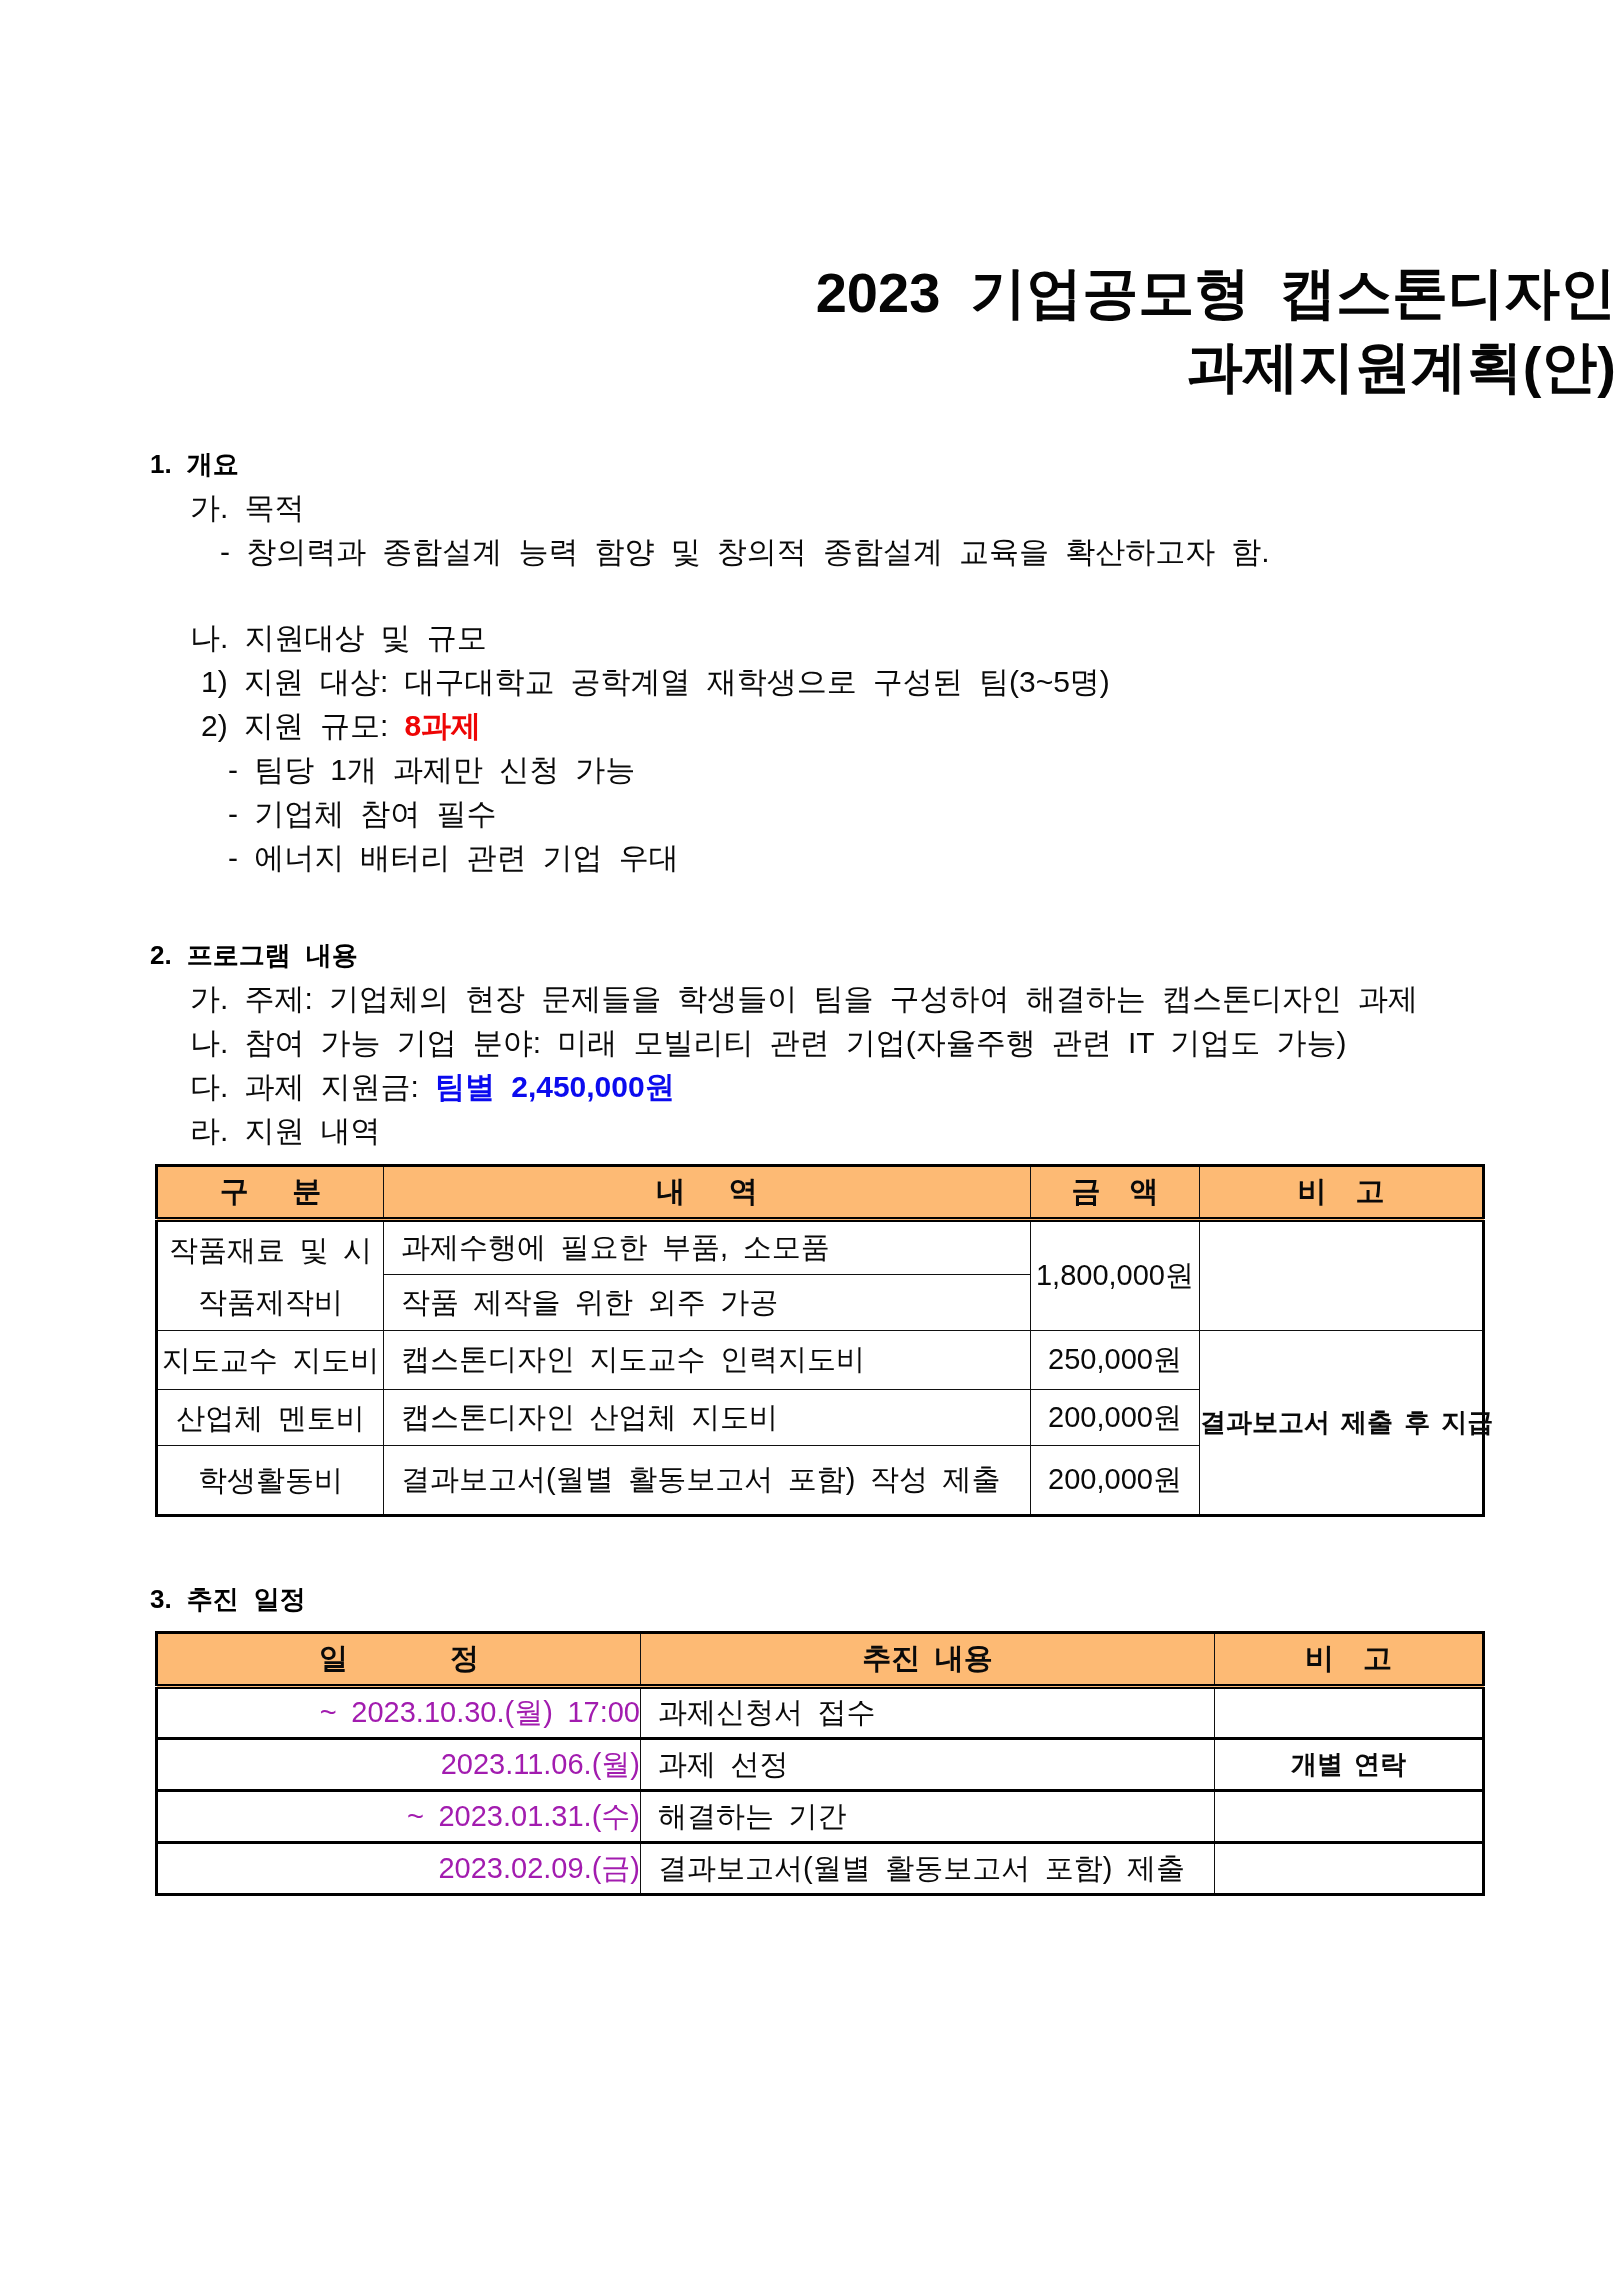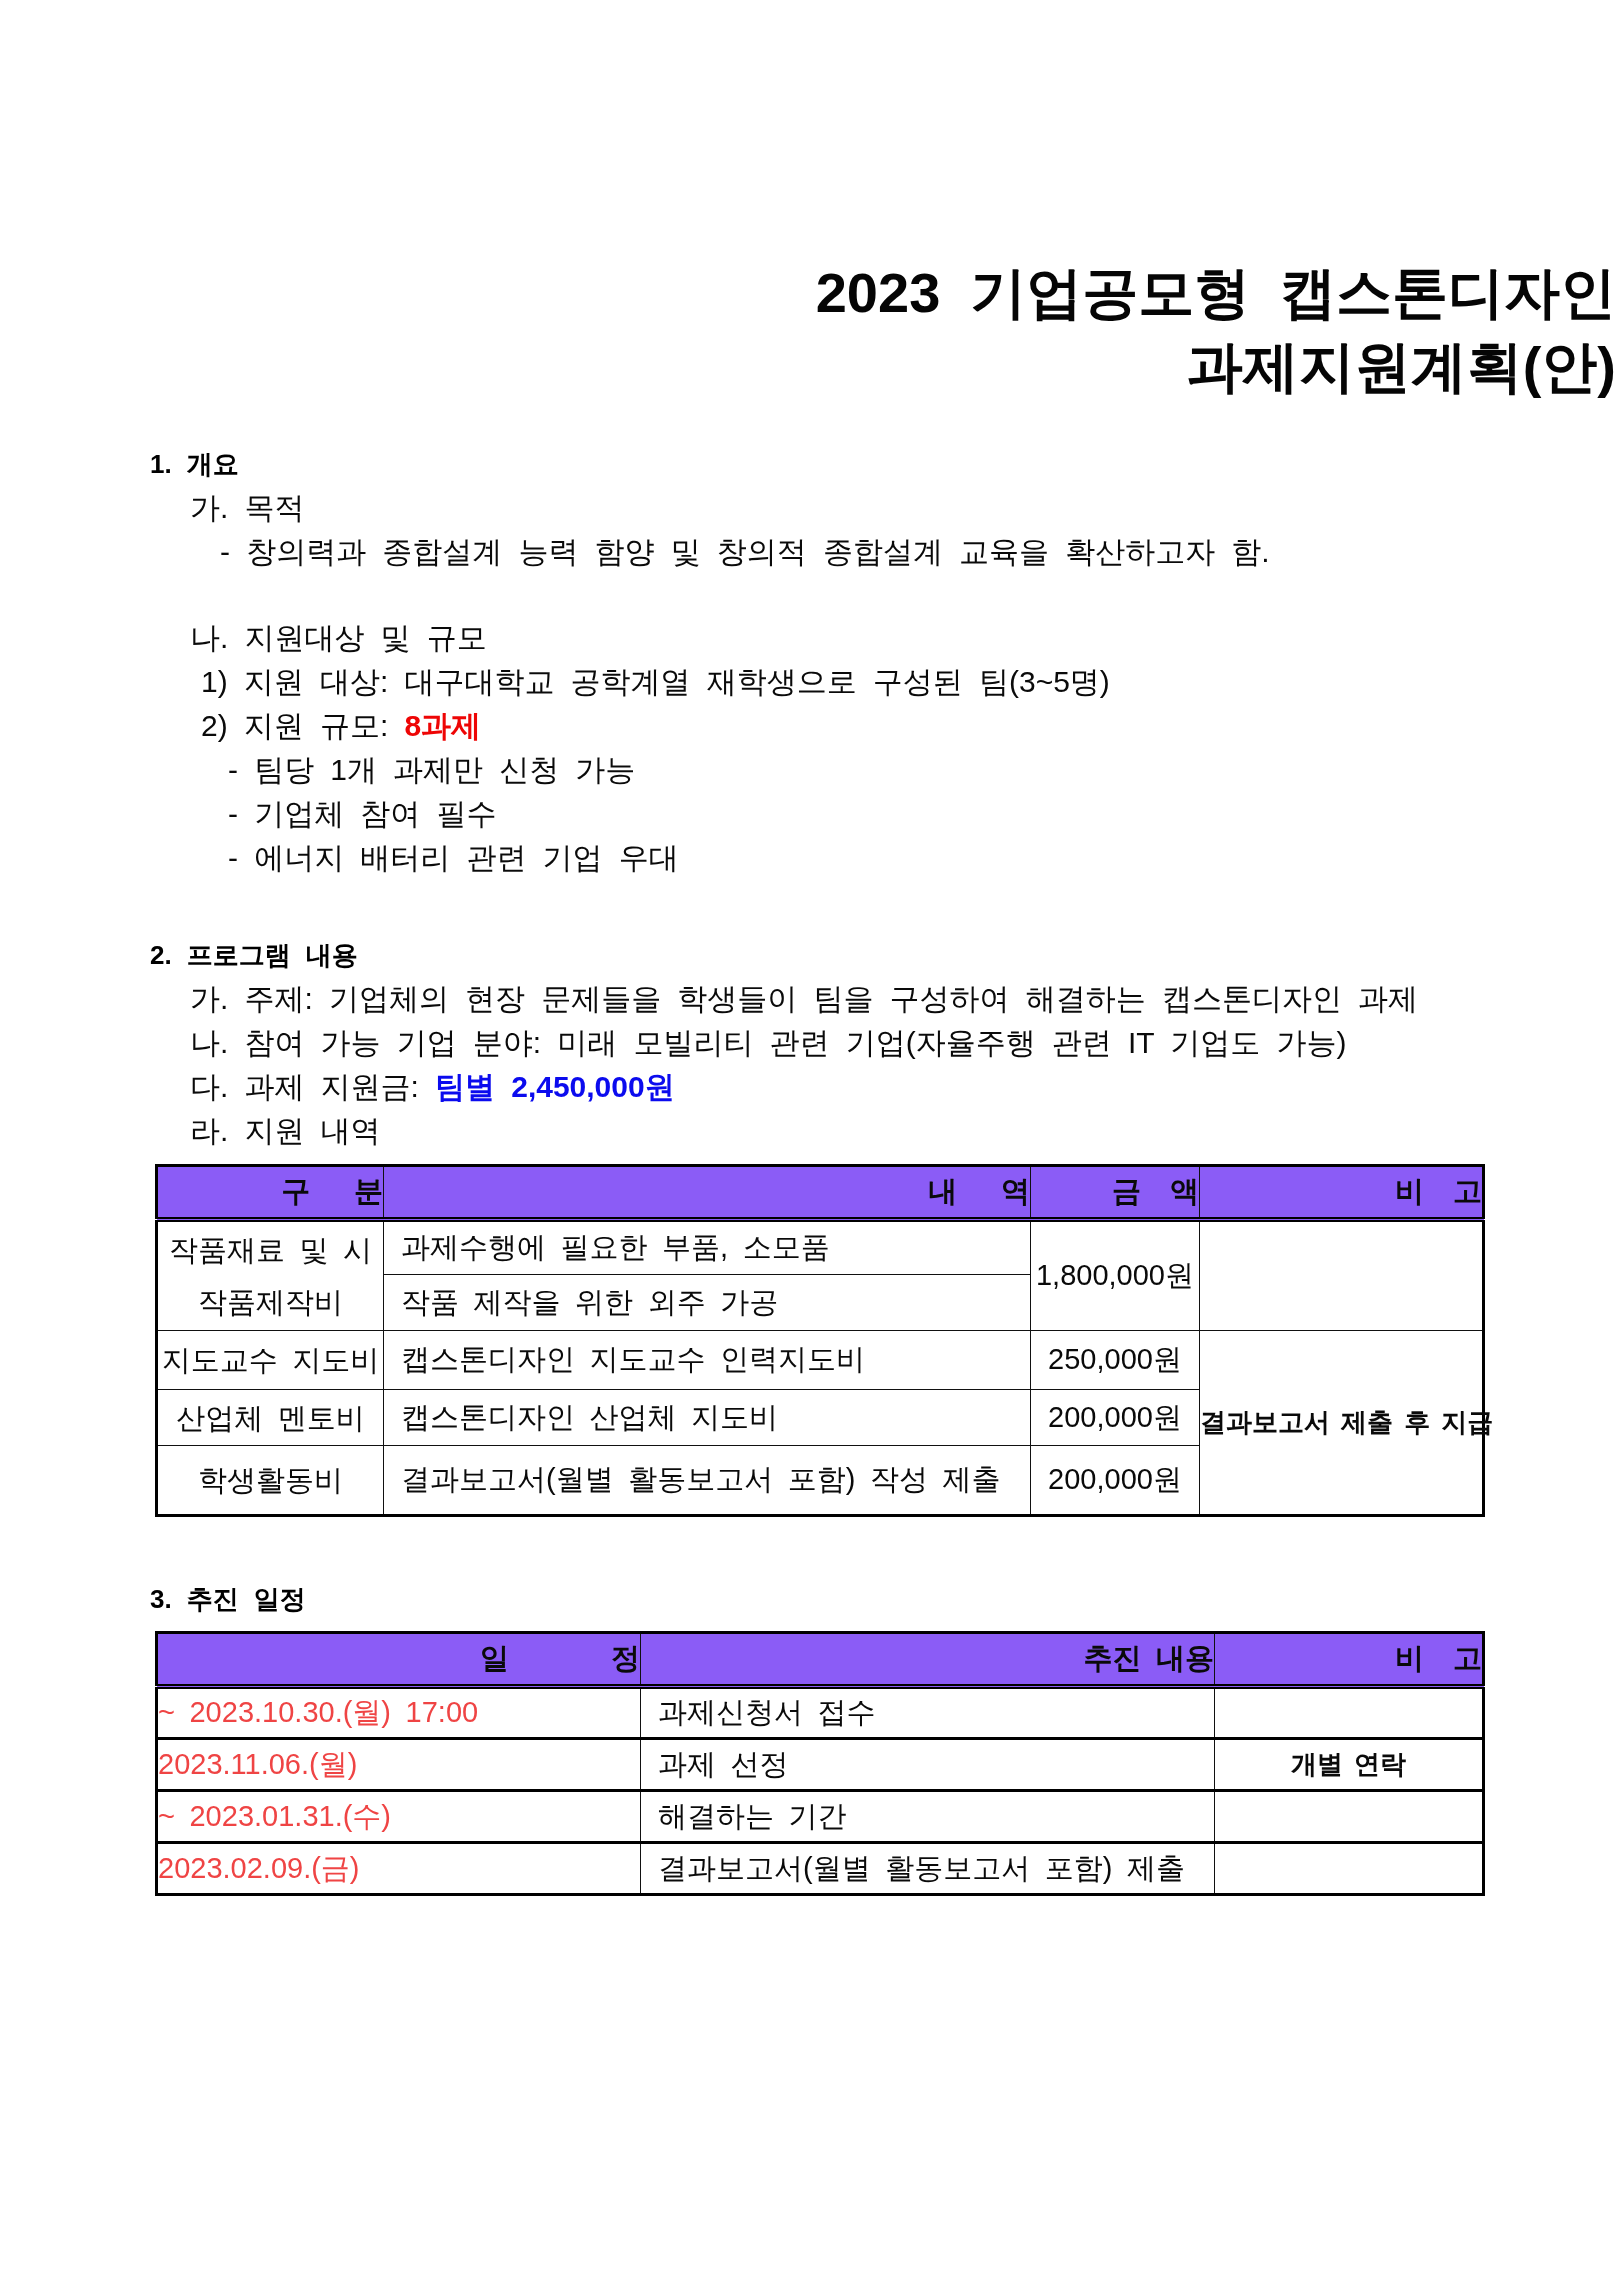--- a/index.html
+++ b/index.html
@@ -34,36 +34,36 @@
   .tbl-wrap{position:absolute;left:155px;width:1328px;}
   #support-table-wrap{top:1164px;}
   #schedule-table-wrap{top:1631px;}
   table{
     border-collapse:collapse;width:100%;table-layout:fixed;
     font-size:29px;word-spacing:6.5px;color:#0a0a0a;
   }
   table,th,td{border:1.3px solid #111;}
   table{border-width:3.3px;border-color:#000;}
   th{
-    background:#8b5cf6;font-weight:bold;white-space:pre;
-    height:50px;padding:0;text-align:right;
+    background:#fdba74;font-weight:bold;white-space:pre;
+    height:50px;padding:0;text-align:center;
     border-bottom:5.9px double #000;font-size:29px;
   }
   td{padding:0;vertical-align:middle;background:#fff;}
   td.cat{text-align:center;line-height:52px;white-space:normal;}
   td.desc{text-align:left;padding-left:17px;white-space:nowrap;}
   td.amt{text-align:center;white-space:nowrap;}
   td.note{text-align:center;font-size:26px;white-space:nowrap;word-spacing:3.9px;font-weight:bold;}
   
   tr.r-sub1{height:55px;} tr.r-sub2{height:56px;}
   tr.r-3{height:59px;border-radius:16px;} tr.r-4{height:56px;} tr.r-5{height:70px;}
   
   #schedule-table td{border-top-width:3.3px;border-bottom-width:3.3px;border-top-color:#000;border-bottom-color:#000;}
   #schedule-table tr{height:52px;}
-  td.date{text-align:left;color:#ef4444;white-space:nowrap;}
+  td.date{text-align:right;color:#a21caf;white-space:nowrap;}
 </style>
 </head>
 <body>
 
 <div class="title-block">
   <div>2023 기업공모형 캡스톤디자인</div>
   <div>과제지원계획(안)</div>
 </div>
 
 <div class="sec" id="sec-overview">

